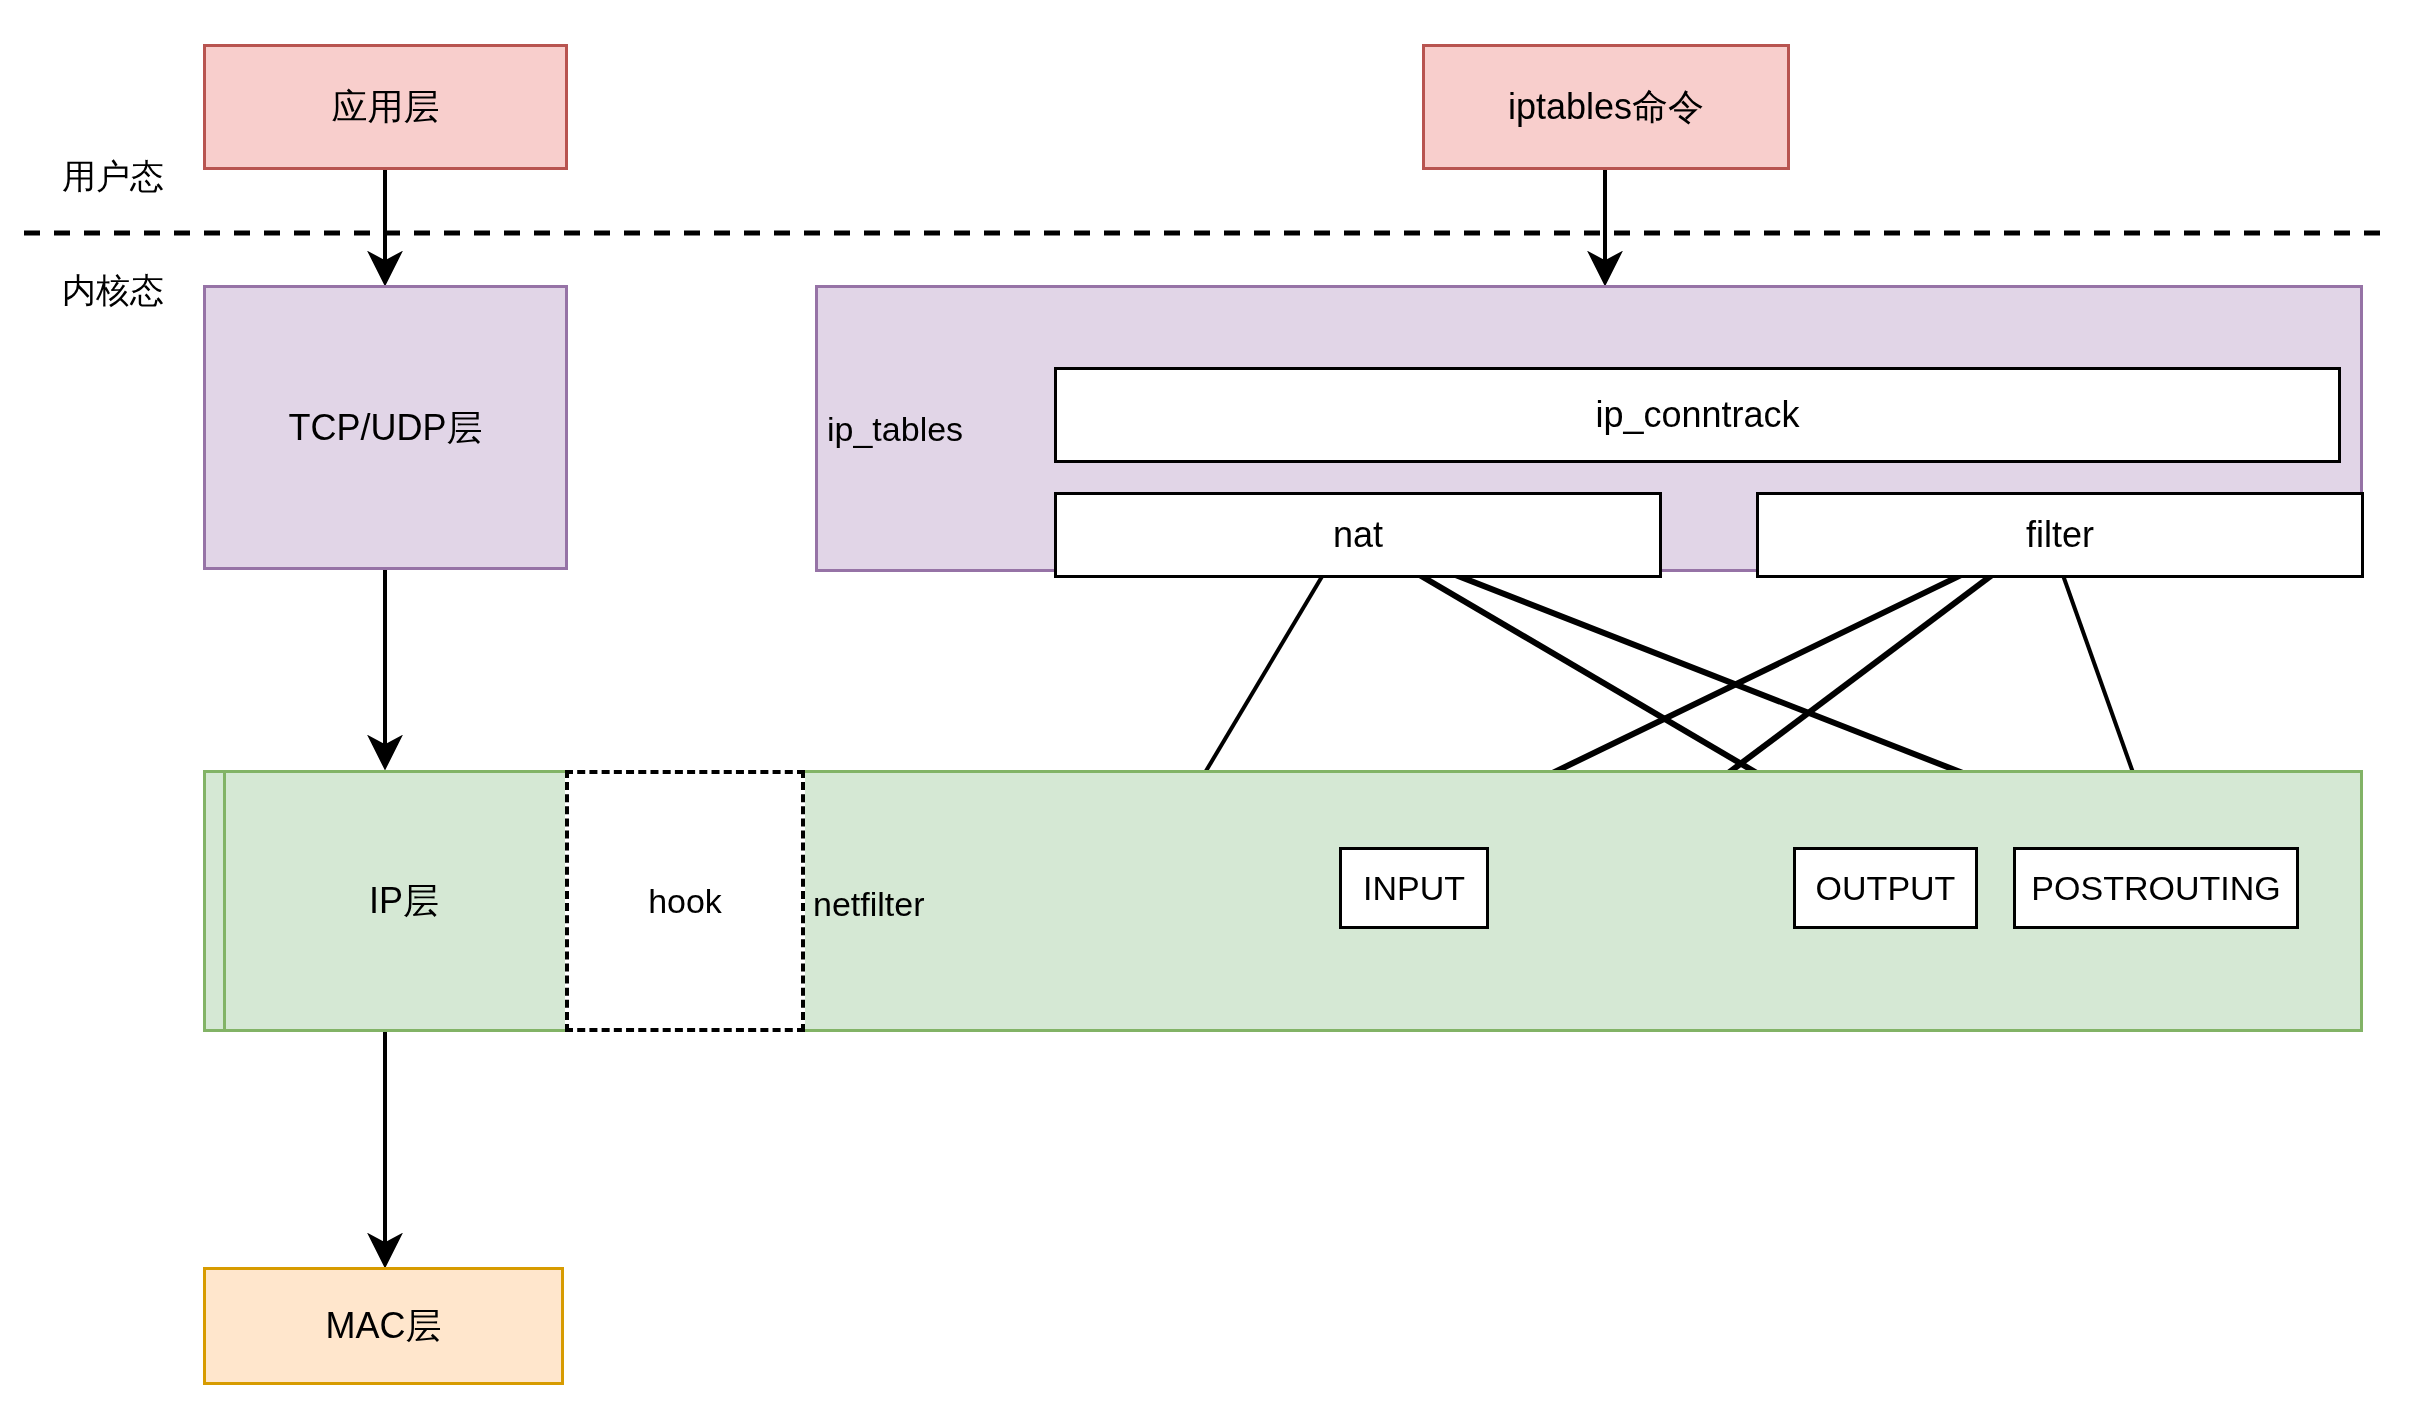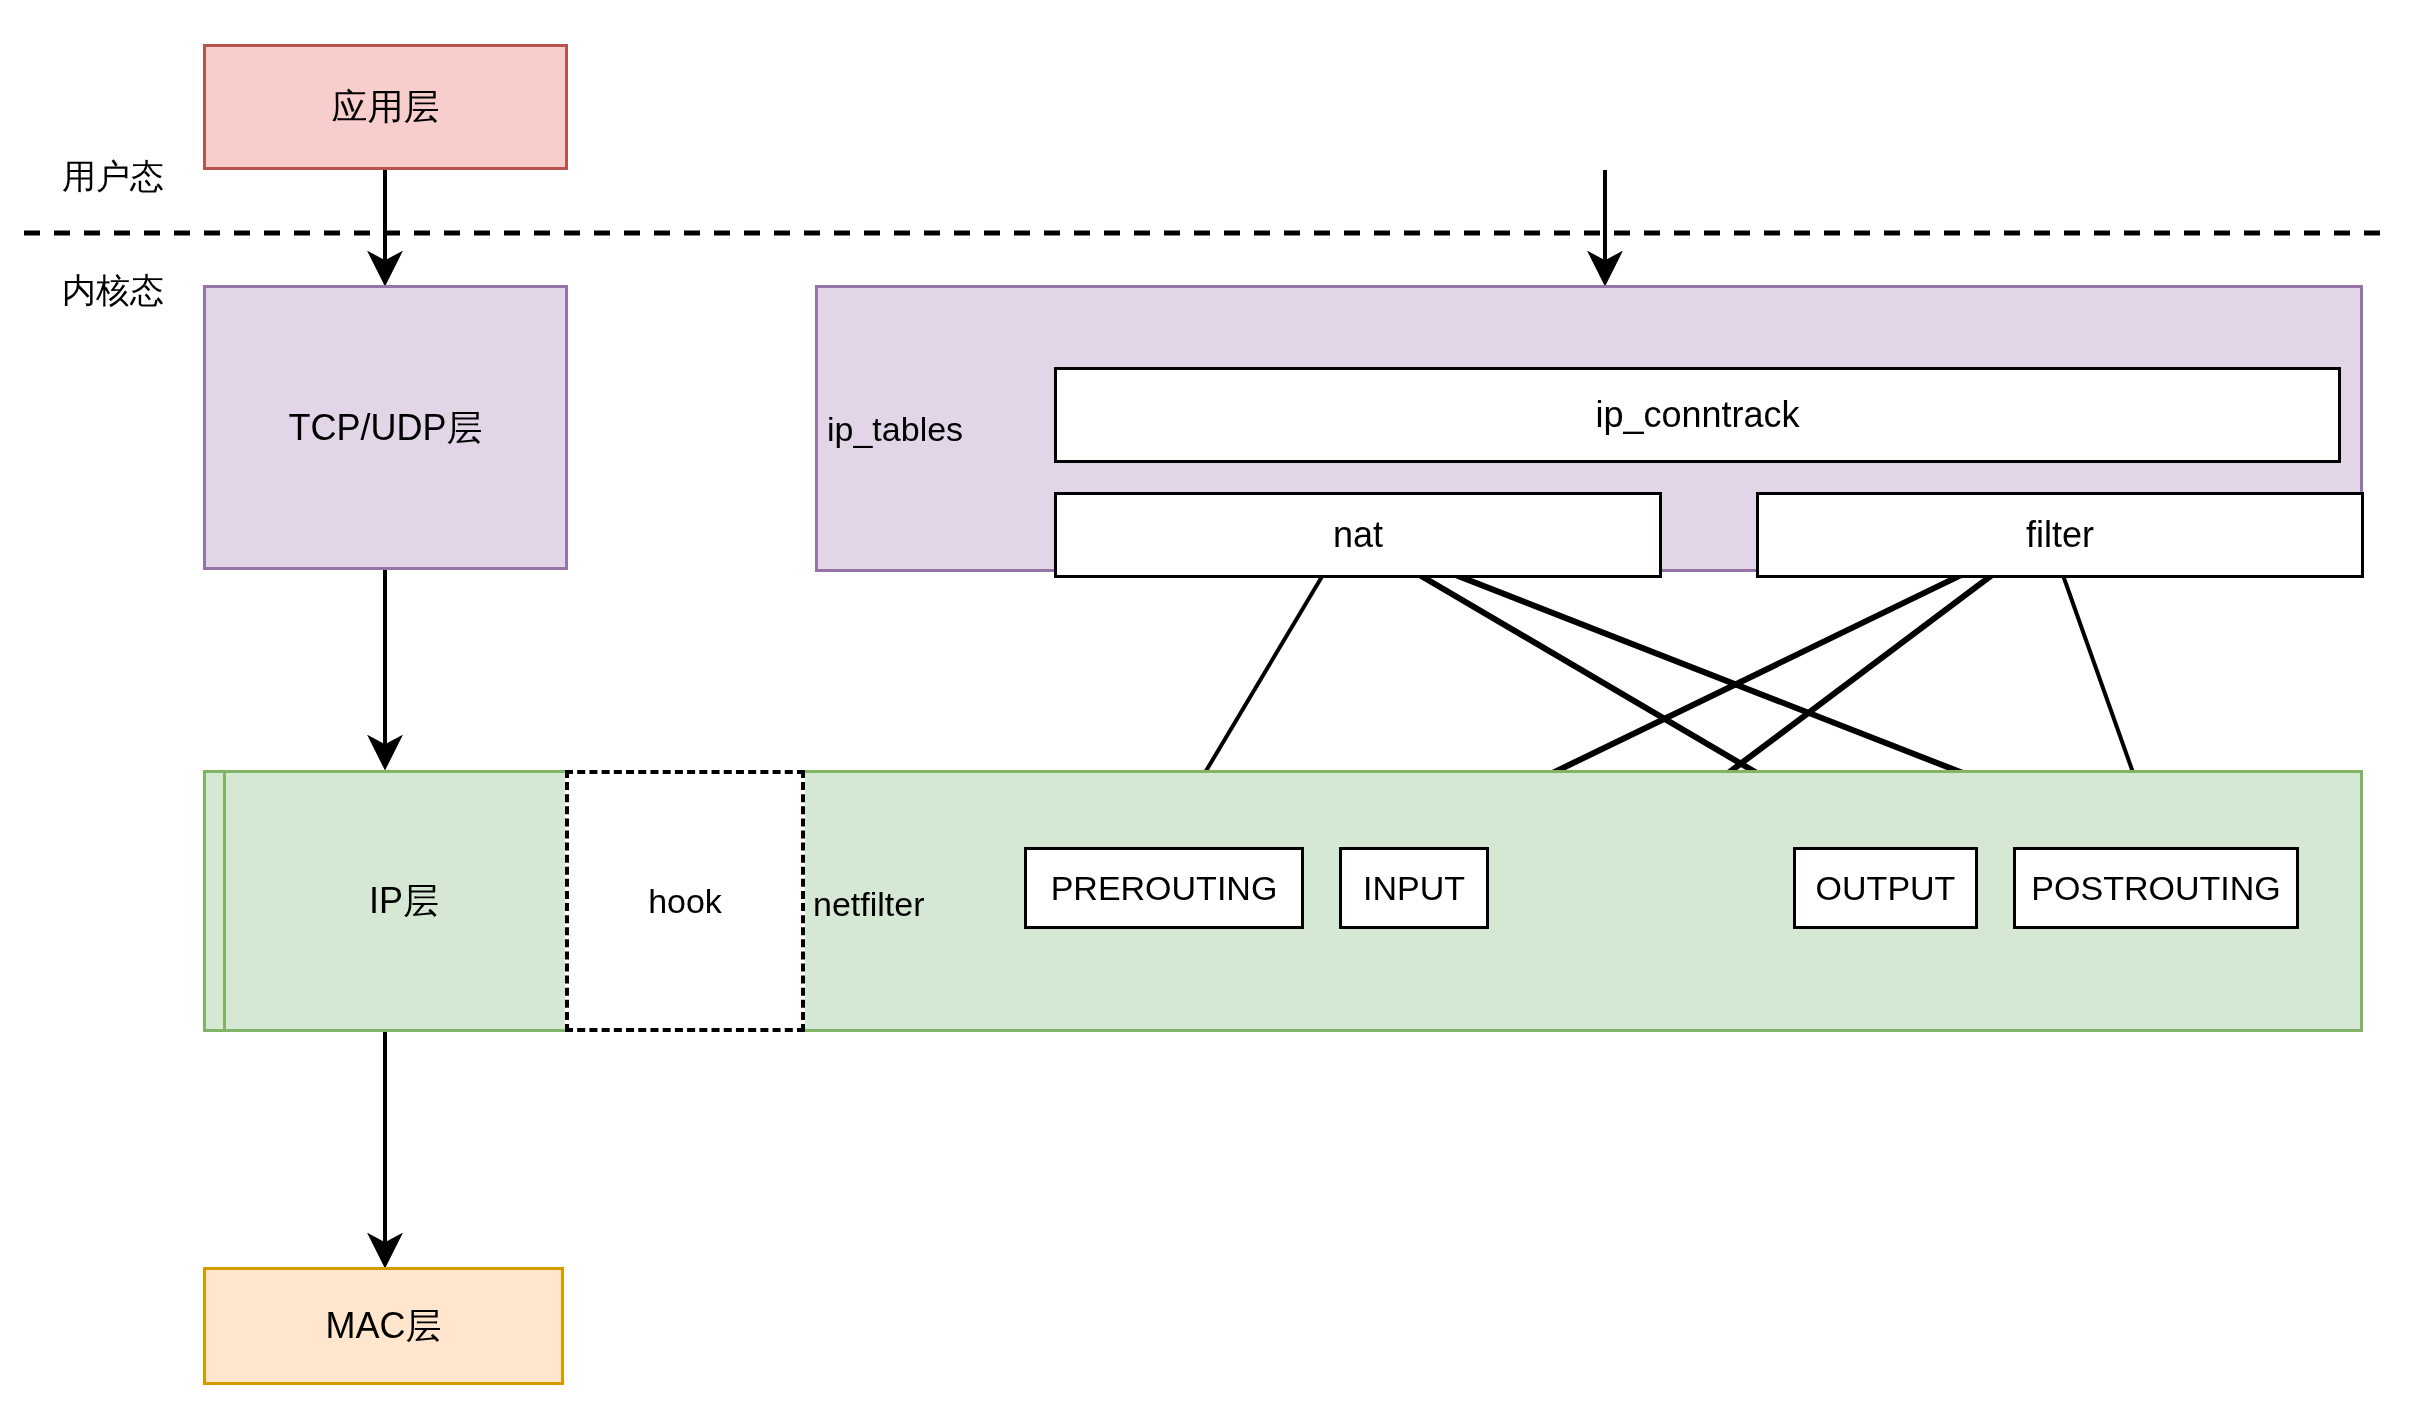--- a/index.html
+++ b/index.html
@@ -139,39 +139,39 @@
 
   <div class="state-label" style="left:62px; top:154px;">用户态</div>
   <div class="state-label" style="left:62px; top:268px;">内核态</div>
 
   <div class="node box-app" style="left:203px; top:44px; width:365px; height:126px;">应用层</div>
 
   <div class="node box-trans" style="left:203px; top:285px; width:365px; height:285px;">TCP/UDP层</div>
 
   <div class="node box-mac" style="left:203px; top:1267px; width:361px; height:118px;">MAC层</div>
 
+  <div class="node box-cmd" style="left:1422px; top:44px; width:368px; height:126px;">iptables命令</div>
 
   <div class="node band-iptables" style="left:815px; top:285px; width:1548px; height:287px;"></div>
   <div class="inline-label" style="left:827px; top:410px;">ip_tables</div>
 
   <div class="node box-white" style="left:1054px; top:322px; width:1287px; height:96px;">ip_conntrack</div>
 
   <div class="node box-white" style="left:1054px; top:447px; width:608px; height:86px;">nat</div>
 
   <div class="node box-white" style="left:1756px; top:447px; width:608px; height:86px;">filter</div>
 
   <div class="node band-netfilter" style="left:203px; top:770px; width:2160px; height:262px;"></div>
 
   <div class="node band-iplayer" style="left:203px; top:770px; width:362px; height:262px;margin-left:20px;">IP层</div>
 
   <div class="node box-hook" style="left:565px; top:770px; width:240px; height:262px;">hook</div>
 
   <div class="inline-label" style="left:813px; top:885px;">netfilter</div>
 
-  <div class="node box-chain" style="left:1024px; top:847px; width:280px; height:82px;">PREROUTING</div>
 
   <div class="node box-chain" style="left:1339px; top:847px; width:150px; height:82px;">INPUT</div>
 
 
   <div class="node box-chain" style="left:1793px; top:847px; width:185px; height:82px;">OUTPUT</div>
 
   <div class="node box-chain" style="left:2013px; top:847px; width:286px; height:82px;">POSTROUTING</div>
 
 </div>
 

